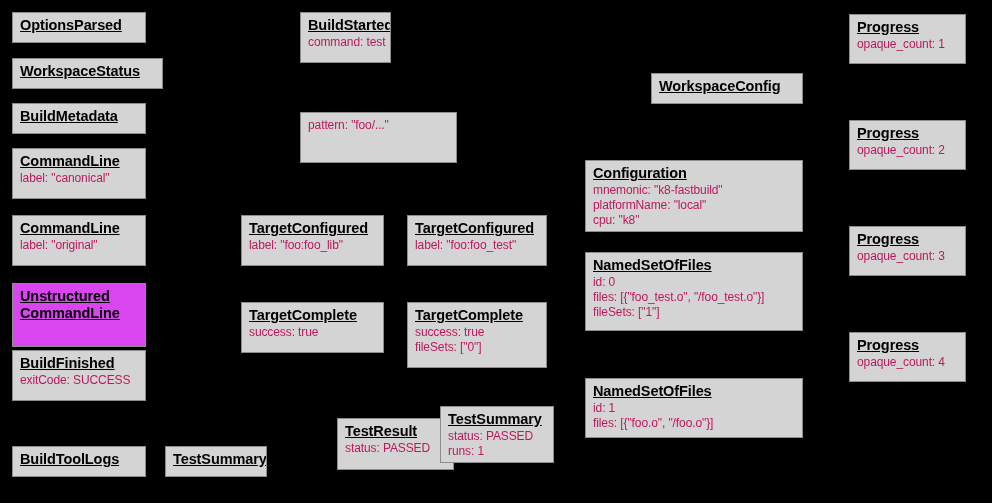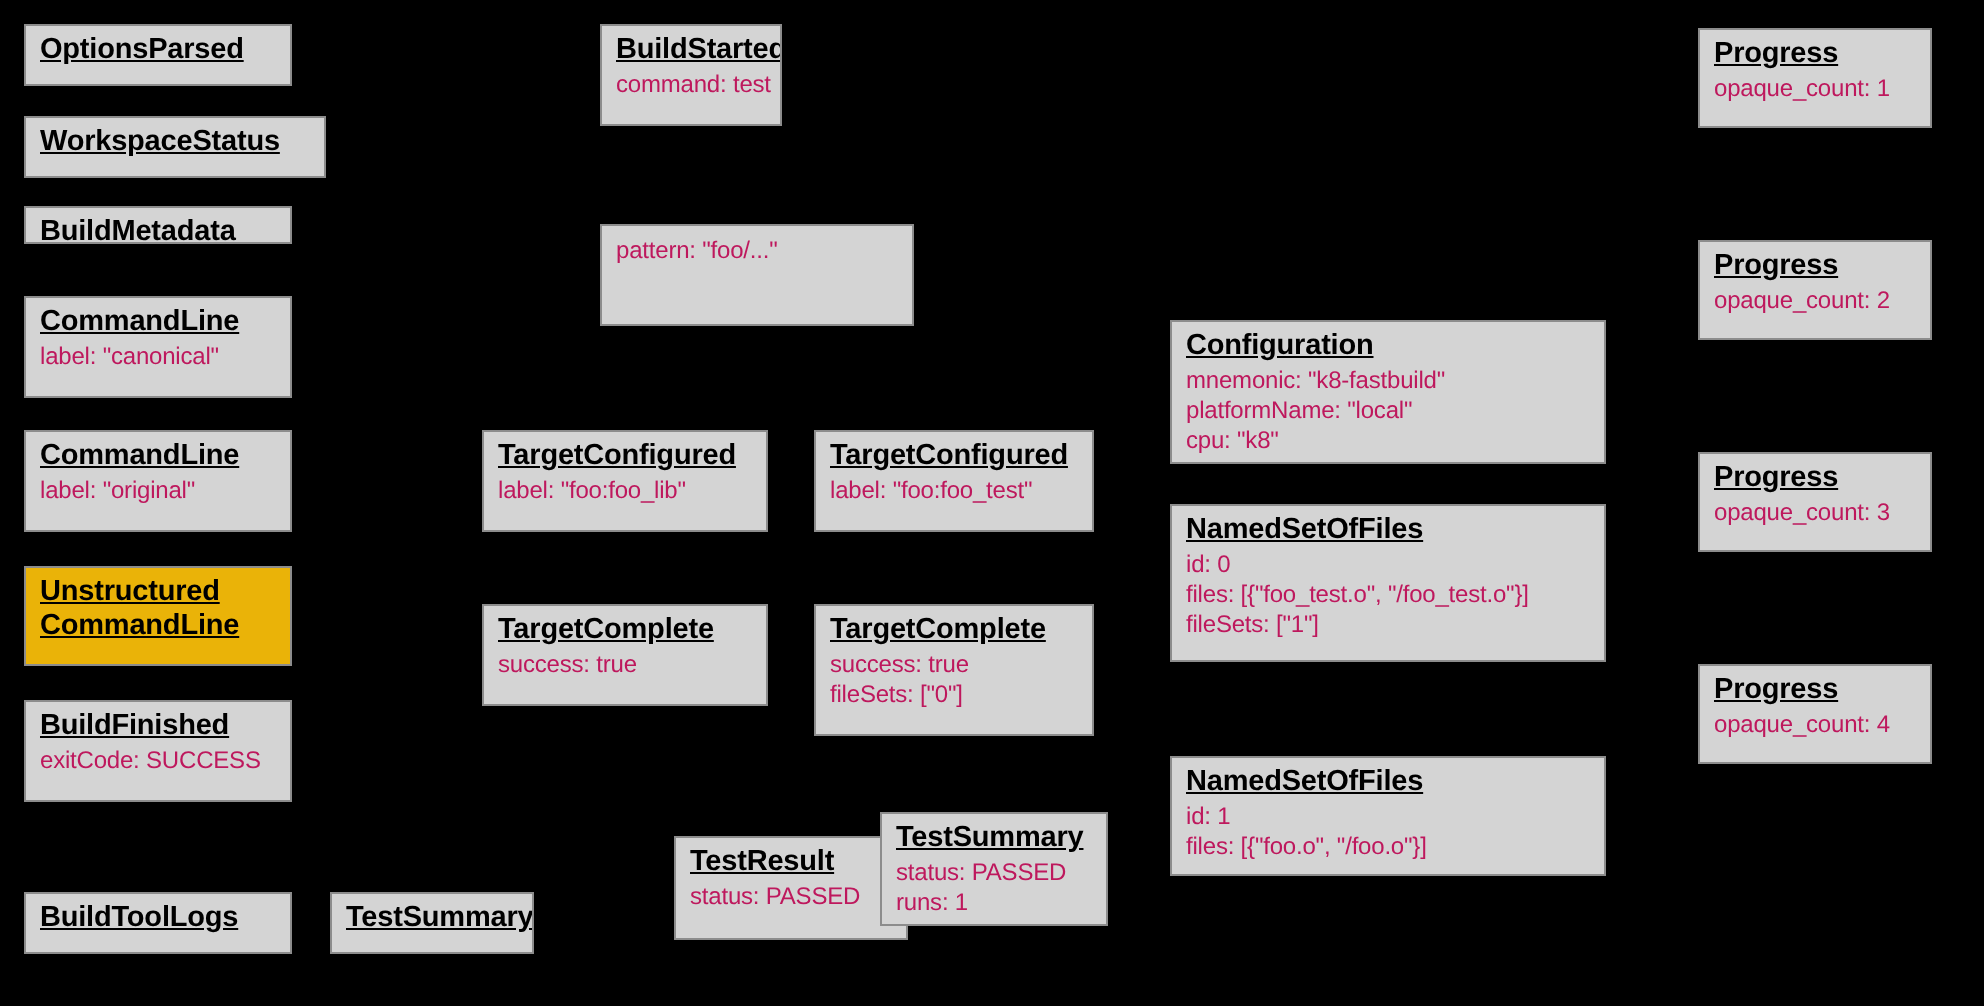--- a/index.html
+++ b/index.html
@@ -57,36 +57,36 @@
 </head>
 <body>
 
 <div id="graph-canvas" style="background: rgb(0, 0, 0); width: 992px; height: 503px;">
     <div class="node" style="left: 12px; top: 12px; width: 134px; height: 31px; background: rgb(212, 212, 212); border-color: rgb(140, 140, 140);">
       <div class="node-title">OptionsParsed</div>
     </div>
     <div class="node" style="left: 12px; top: 58px; width: 151px; height: 31px; background: rgb(212, 212, 212); border-color: rgb(140, 140, 140);">
       <div class="node-title">WorkspaceStatus</div>
     </div>
-    <div class="node" style="left: 12px; top: 103px; width: 134px; height: 19px; background: rgb(212, 212, 212); border-color: rgb(140, 140, 140);">
+    <div class="node" style="left: 12px; top: 103px; width: 134px; height: 31px; background: rgb(212, 212, 212); border-color: rgb(140, 140, 140);">
       <div class="node-title">BuildMetadata</div>
     </div>
     <div class="node" style="left: 12px; top: 148px; width: 134px; height: 51px; background: rgb(212, 212, 212); border-color: rgb(140, 140, 140);">
       <div class="node-title">CommandLine</div>
       <div class="node-fields">
         <div class="node-field">label: "canonical"</div>
       </div>
     </div>
     <div class="node" style="left: 12px; top: 215px; width: 134px; height: 51px; background: rgb(212, 212, 212); border-color: rgb(140, 140, 140);">
       <div class="node-title">CommandLine</div>
       <div class="node-fields">
         <div class="node-field">label: "original"</div>
       </div>
     </div>
-    <div class="node" style="left: 12px; top: 283px; width: 134px; height: 50px; background: #eab308; border-color: rgb(140, 140, 140);">
+    <div class="node" style="left: 12px; top: 283px; width: 134px; height: 64px; background: #d946ef; border-color: rgb(140, 140, 140);">
       <div class="node-title">Unstructured
 CommandLine</div>
     </div>
     <div class="node" style="left: 12px; top: 350px; width: 134px; height: 51px; background: rgb(212, 212, 212); border-color: rgb(140, 140, 140);">
       <div class="node-title">BuildFinished</div>
       <div class="node-fields">
         <div class="node-field">exitCode: SUCCESS</div>
       </div>
     </div>
     <div class="node" style="left: 12px; top: 446px; width: 134px; height: 31px; background: rgb(212, 212, 212); border-color: rgb(140, 140, 140);">
@@ -137,20 +137,23 @@
         <div class="node-field">status: PASSED</div>
       </div>
     </div>
     <div class="node" style="left: 440px; top: 406px; width: 114px; height: 57px; background: rgb(212, 212, 212); border-color: rgb(140, 140, 140);">
       <div class="node-title">TestSummary</div>
       <div class="node-fields">
         <div class="node-field">status: PASSED</div>
         <div class="node-field">runs: 1</div>
       </div>
     </div>
+    <div class="node" style="left: 651px; top: 73px; width: 152px; height: 31px; background: rgb(212, 212, 212); border-color: rgb(140, 140, 140);">
+      <div class="node-title">WorkspaceConfig</div>
+    </div>
     <div class="node" style="left: 585px; top: 160px; width: 218px; height: 72px; background: rgb(212, 212, 212); border-color: rgb(140, 140, 140);">
       <div class="node-title">Configuration</div>
       <div class="node-fields">
         <div class="node-field">mnemonic: "k8-fastbuild"</div>
         <div class="node-field">platformName: "local"</div>
         <div class="node-field">cpu: "k8"</div>
       </div>
     </div>
     <div class="node" style="left: 585px; top: 252px; width: 218px; height: 79px; background: rgb(212, 212, 212); border-color: rgb(140, 140, 140);">
       <div class="node-title">NamedSetOfFiles</div>

